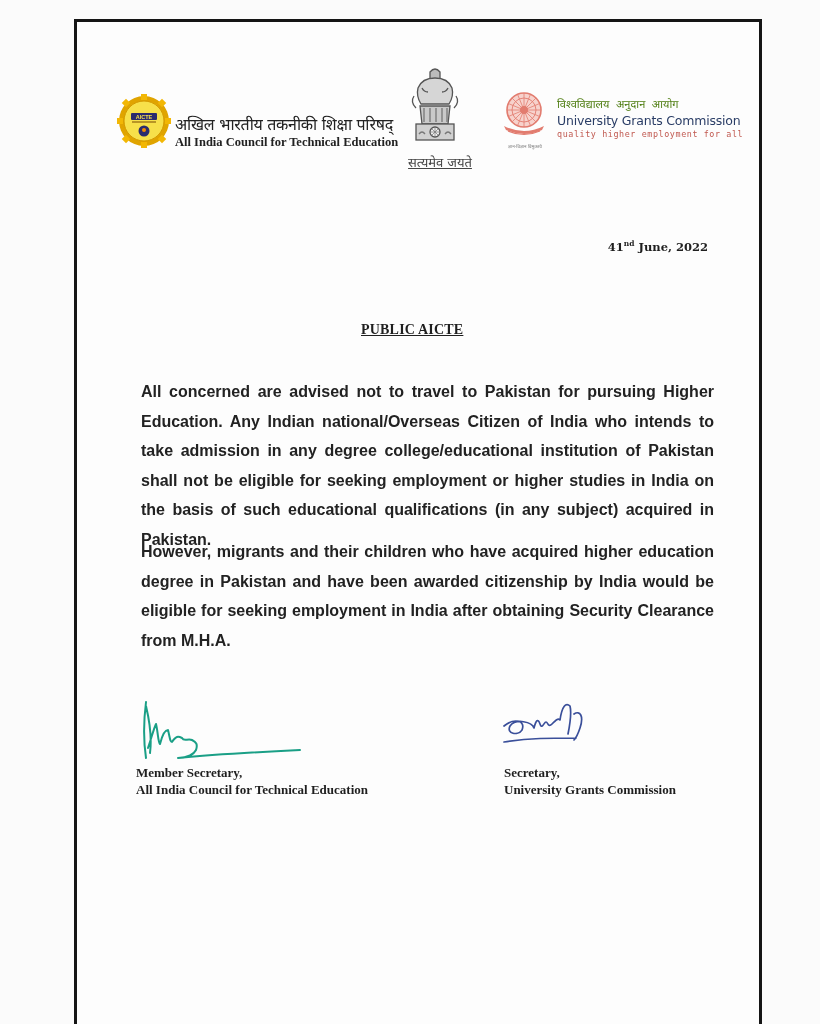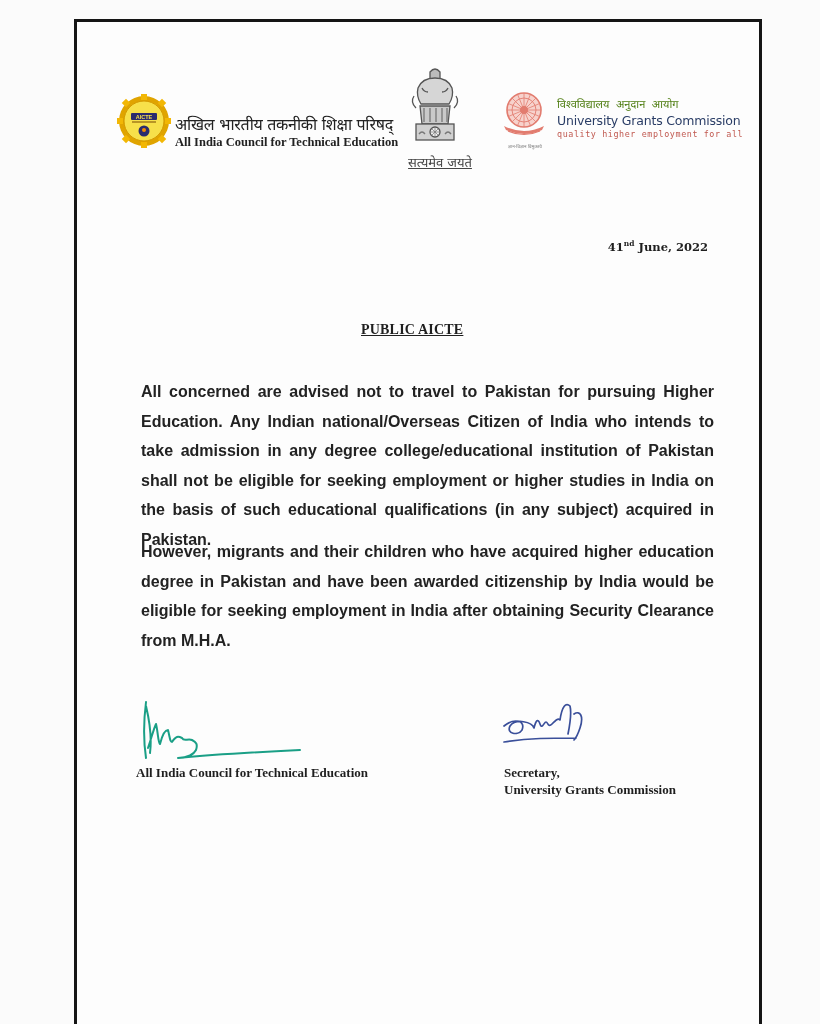--- a/index.html
+++ b/index.html
@@ -135,18 +135,19 @@
     <path d="M8 4 C6 20 5 40 8 60 M8 8 C12 25 14 40 12 55 M10 50 C14 38 16 30 18 26 C20 34 20 44 22 46 C24 38 27 32 30 32 C32 40 32 44 34 44 C38 38 40 38 44 40 C46 44 50 40 54 42 C58 44 60 46 58 52 C56 56 50 60 40 60 M40 60 C80 56 120 54 162 52" fill="none" stroke="#1a9f86" stroke-width="2" stroke-linecap="round" stroke-linejoin="round"></path>
   </svg>
 </div>
 <div class="abs sig2">
   <svg width="95" height="50" viewBox="0 0 95 50">
     <path d="M4 26 C14 18 26 20 22 30 C18 36 6 34 10 26 C16 18 32 22 34 28 C36 20 38 18 40 24 C42 30 44 22 46 22 C48 22 48 28 52 24 C56 20 58 18 60 20 C62 6 66 2 70 6 C72 14 70 24 68 34 M74 14 C80 10 84 16 80 28 C78 34 76 38 74 40 M4 42 C30 38 50 38 76 38" fill="none" stroke="#3a4f9a" stroke-width="1.7" stroke-linecap="round" stroke-linejoin="round"></path>
   </svg>
 </div>
 
 <div class="abs signatory signatory1">
+  <div>Member Secretary,</div>
   <div>All India Council for Technical Education</div>
 </div>
 <div class="abs signatory signatory2">
   <div>Secretary,</div>
   <div>University Grants Commission</div>
 </div>
 
 </body></html>

